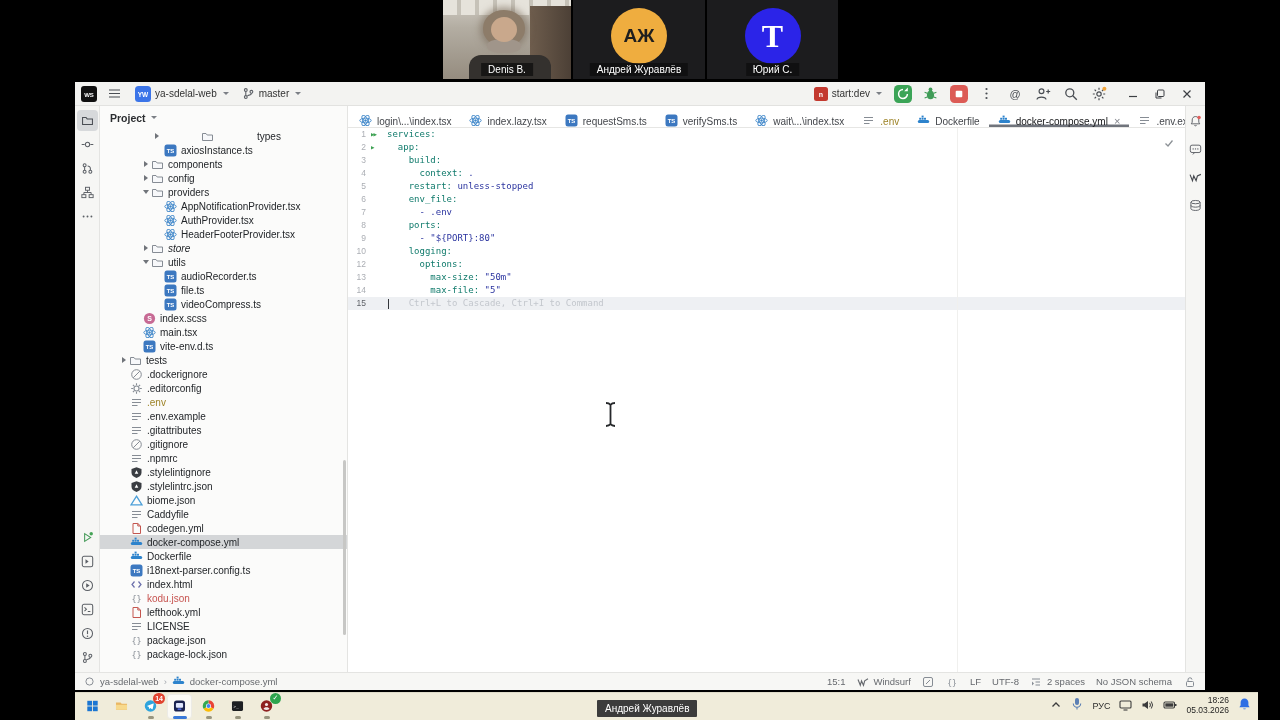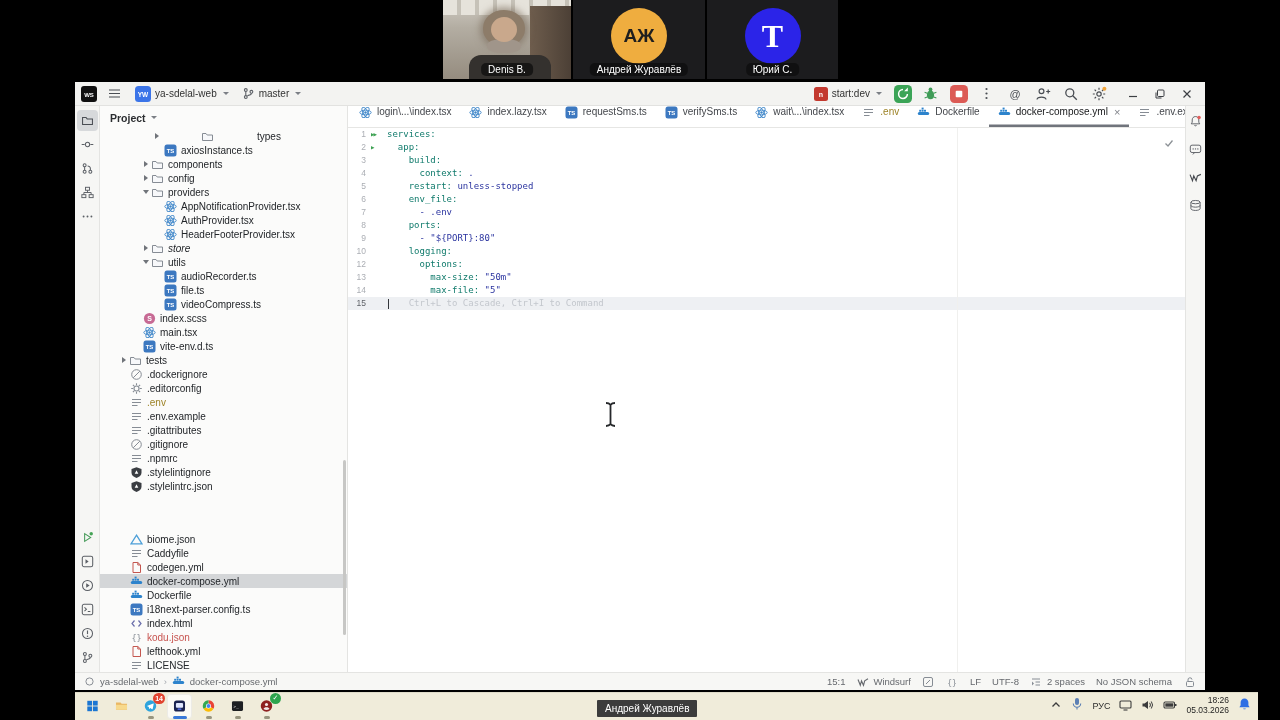--- a/index.html
+++ b/index.html
@@ -8,21 +8,21 @@
 
 .tile{position:absolute;top:0;height:79px;background:#1c1c1e;overflow:hidden}
 .tile0{left:443px;width:128px}.tile1{left:573px;width:132px}.tile2{left:707px;width:131px}
 .cam{position:absolute;inset:0;background:linear-gradient(180deg,#cfcbc2 0%,#b3ada2 35%,#958c7f 100%)}
 .cam::before{content:"";position:absolute;left:0;top:0;width:100%;height:15px;background:repeating-linear-gradient(90deg,#e6e3db 0 14px,#c6c2b8 14px 18px)}
 .cam-wall{position:absolute;right:0;top:6px;width:32%;height:100%;background:linear-gradient(90deg,#6e5d4d,#4c4036)}
 .cam-head{position:absolute;left:40px;top:10px;width:42px;height:36px;background:#8d7c69;border-radius:50% 50% 46% 46%;box-shadow:0 0 7px 3px rgba(120,105,88,.6)}
 .cam-head::after{content:"";position:absolute;left:8px;top:7px;width:26px;height:25px;background:#c9a88c;border-radius:50%}
 .cam-head::before{content:"";position:absolute;left:4px;bottom:-7px;width:34px;height:14px;background:#a0958a;border-radius:45%}
 .cam-body{position:absolute;left:26px;bottom:0;width:82px;height:24px;background:#34312e;border-radius:12px 12px 0 0}
-.tile-label{position:absolute;bottom:3px;left:50%;transform:translateX(-50%);background:rgba(12,12,12,.72);color:#fff;font-size:10px;padding:1px 7px;border-radius:5px;white-space:nowrap;z-index:2}
+.tile-label{position:absolute;bottom:3px;left:50%;transform:translateX(-50%);background:rgba(12,12,12,.72);color:#fff;font-size:10px;padding:1px 7px;border-radius:0;white-space:nowrap;z-index:2}
 .avatar{position:absolute;left:50%;top:36px;transform:translate(-50%,-50%);width:56px;height:56px;border-radius:50%;display:flex;align-items:center;justify-content:center;font-weight:bold}
 .avatar.init{font-size:19px;color:#1e1e1e}
 .avatar.logo{font-family:"Liberation Serif","DejaVu Serif",serif;font-size:32px;color:#fff}
 
 .ide{position:absolute;left:75px;top:82px;width:1130px;height:608px;background:#fef9c3}
 .titlebar{display:flex;align-items:center;height:24px;padding:0 6px;background:#f3f3f1;border-bottom:1px solid #e2e2e0;gap:7px;font-size:10px;color:#333}
 .chip{display:flex;align-items:center;gap:4px;padding:1px 3px;border-radius:4px}
 .caret{width:0;height:0;border-left:3px solid transparent;border-right:3px solid transparent;border-top:3.5px solid #7b7f85;margin-left:2px}
 .spacer{flex:1}
 .tb-btn{width:21px;height:21px;display:flex;align-items:center;justify-content:center;border-radius:4px}
@@ -44,21 +44,21 @@
 .trow.ignored .lbl{color:#9d8327}
 .trow.excluded .lbl{color:#c75450}
 .chev{width:9px;display:inline-flex;justify-content:center;margin-right:1px;flex:none}
 .chev i{width:0;height:0;border-top:3px solid transparent;border-bottom:3px solid transparent;border-left:4px solid #70747a;display:block}
 .chev.down i{transform:rotate(90deg)}
 .ic{display:inline-flex;width:13px;height:13px;align-items:center;justify-content:center;flex:none}
 .pp-scroll{position:absolute;right:1px;top:354px;width:3px;height:175px;background:#c7c7c5;border-radius:2px}
 
 .editor{flex:1;position:relative;background:#fff;overflow:hidden}
 .tabs{height:22px;display:flex;align-items:center;border-bottom:1px solid #e6e6e4;padding-left:2px;font-size:10px;color:#43464b}
-.tab{display:flex;align-items:flex-start;gap:5px;height:100%;padding:0 9px;flex:none}
+.tab{display:flex;align-items:flex-end;gap:5px;height:100%;padding:0 9px;flex:none}
 .tab.active{color:#17181a;box-shadow:inset 0 -2.5px 0 #70747c}
 .tab .x{color:#80838a;font-size:11px;margin-left:1px}
 .tab.ignored .tlabel{color:#9d8327}
 .code{position:absolute;left:0;right:0;top:22px;bottom:0;font-family:"DejaVu Sans Mono","Liberation Mono",monospace;font-size:9px;line-height:13px}
 .cline{display:flex;height:13px;align-items:center;position:relative}
 .cline.cur{background:#eef0f3}
 .ln{width:18px;text-align:right;color:#abaeb4;font-size:8.5px;flex:none;font-family:"Liberation Sans",sans-serif}
 .cur .ln{color:#5f6268}
 .gut{width:21px;flex:none;display:flex;align-items:center;padding-left:4px;color:#3fa254;font-size:9px}
 .ct{white-space:pre}
@@ -617,21 +617,21 @@
             </div>
             <div class="trow" style="padding-left: 30px;">
               <span class="ic">
                 <svg width="13" height="13" viewBox="0 0 13 13">
                   <path d="M6.5 1.2L11.5 3v3.6c0 2.8-2.1 4.6-5 5.4-2.9-.8-5-2.6-5-5.4V3z" fill="#3a3d42"></path>
                   <path d="M6.5 4.2l1.8 3.6H4.7z" fill="#fff"></path>
                 </svg>
               </span>
               <span class="lbl">.stylelintrc.json</span>
             </div>
-            <div class="trow" style="padding-left: 30px; margin-top: 39px;">
+            <div class="trow" style="padding-left: 30px;">
               <span class="ic">
                 <svg width="13" height="13" viewBox="0 0 13 13">
                   <path d="M6.5 2.2L12 10.8H1z" fill="none" stroke="#4c9fd8" stroke-width="1.3"></path>
                 </svg>
               </span>
               <span class="lbl">biome.json</span>
             </div>
             <div class="trow" style="padding-left: 30px;">
               <span class="ic">
                 <svg width="13" height="13" viewBox="0 0 13 13">

